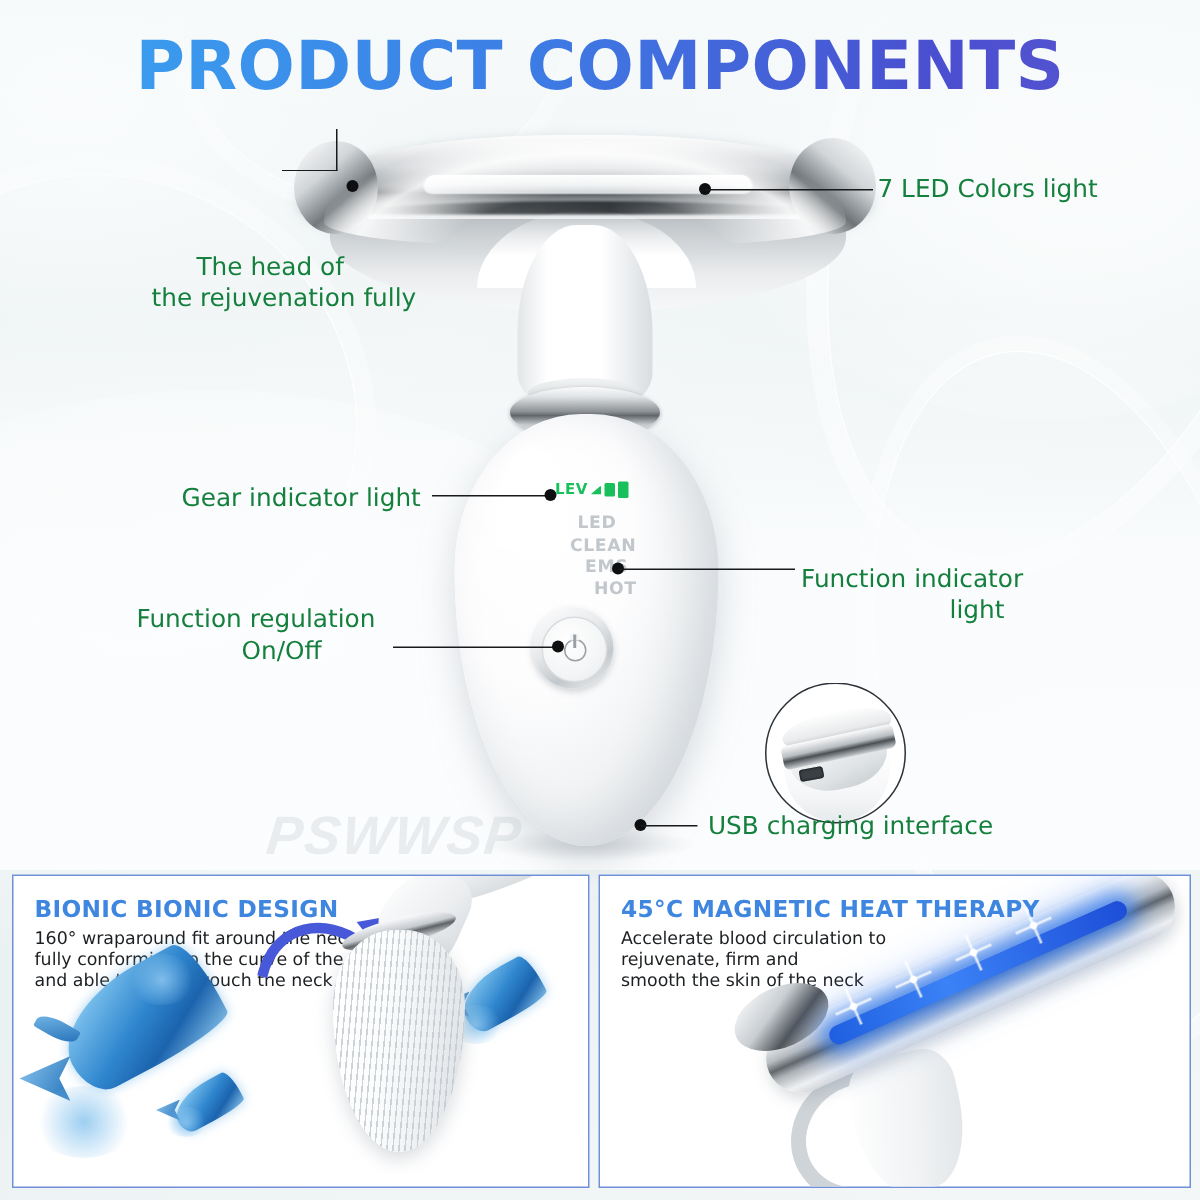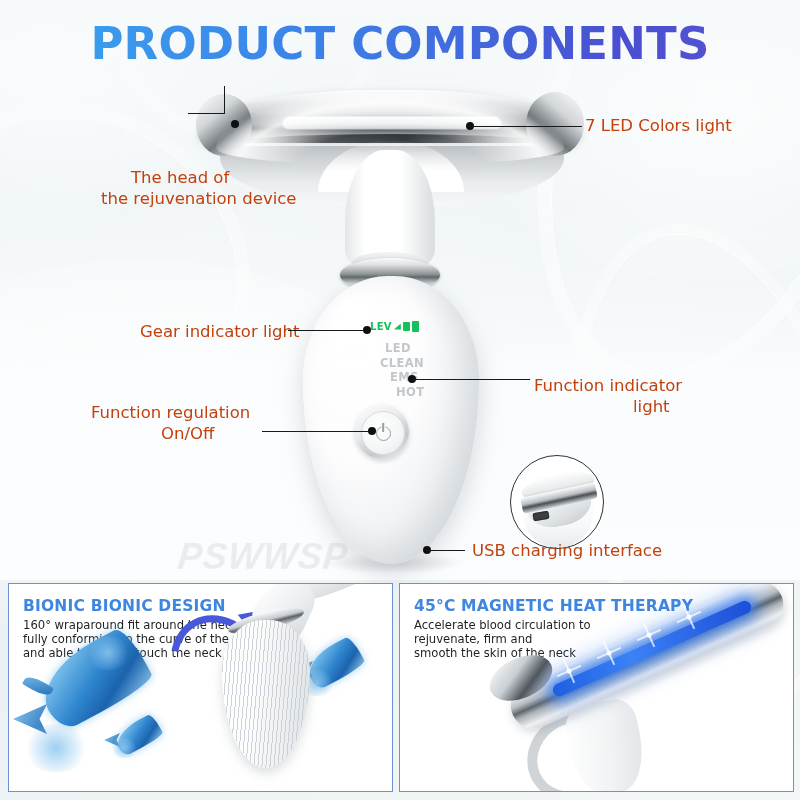--- a/index.html
+++ b/index.html
@@ -150,21 +150,21 @@
     background:linear-gradient(180deg,#ffffff,#e9ebec 55%,#9fa5a9);transform:rotate(-12deg);}
   .usbChrome{position:absolute;left:10px;top:34px;width:76px;height:16px;
     background:linear-gradient(180deg,#fcfcfd,#b9bec2 45%,#4b5055 65%,#cfd3d6 100%);
     transform:rotate(-12deg);border-radius:4px;}
   .usbBody{position:absolute;left:12px;top:42px;width:70px;height:50px;border-radius:0 0 50% 50%/0 0 70% 70%;
     background:linear-gradient(180deg,#ffffff,#f6f7f8 60%,#e7eaec);}
   .usbPort{position:absolute;left:22px;top:56px;width:16px;height:8px;border-radius:2px;
     background:#3b4045;box-shadow:inset 0 0 2px #000;transform:rotate(-10deg);}
 
   
-  .label{position:absolute;color:#c2410c;font-size:16.5px;line-height:21px;
+  .label{position:absolute;color:#15803d;font-size:16.5px;line-height:21px;
     font-family:"DejaVu Sans","Liberation Sans",sans-serif;white-space:nowrap;}
   .lead{position:absolute;background:#17191b;}
   .leadH{height:1.4px;}
   .leadV{width:1.4px;}
   .dot{position:absolute;width:8px;height:8px;border-radius:50%;background:#0d0f11;}
 
   
   .panel{position:absolute;top:583px;height:207px;background:#ffffff;
     border:1.3px solid #6f8fd8;overflow:hidden;}
   #panelLeft{left:8px;width:383px;}
@@ -301,27 +301,27 @@
     <div class="usbRimTop"></div>
     <div class="usbChrome"></div>
     <div class="usbPort"></div>
   </div>
 </div>
 
 <div class="lead leadV" style="left:224px;top:86px;height:28px;"></div>
 <div class="lead leadH" style="left:188px;top:113px;width:37px;"></div>
 <div class="dot" style="left:231px;top:120px;"></div>
 <div class="label" style="left:131px;top:167px;">The head of</div>
-<div class="label" style="left:101px;top:188px;">the rejuvenation device</div>
+<div class="label" style="left:101px;top:188px;">the rejuvenation fully</div>
 
 <div class="dot" style="left:466px;top:122px;"></div>
 <div class="lead leadH" style="left:470px;top:126px;width:112px;"></div>
 <div class="label" style="left:585px;top:115px;">7 LED Colors  light</div>
 
-<div class="label" style="left:121px;top:321px;margin-left:19px;">Gear indicator light</div>
+<div class="label" style="left:121px;top:321px;">Gear indicator light</div>
 <div class="lead leadH" style="left:288px;top:330px;width:78px;"></div>
 <div class="dot" style="left:363px;top:326px;"></div>
 
 <div class="label" style="left:91px;top:402px;">Function regulation</div>
 <div class="label" style="left:161px;top:423px;">On/Off</div>
 <div class="lead leadH" style="left:262px;top:431px;width:110px;"></div>
 <div class="dot" style="left:368px;top:427px;"></div>
 
 <div class="dot" style="left:408px;top:375px;"></div>
 <div class="lead leadH" style="left:412px;top:379px;width:118px;"></div>

